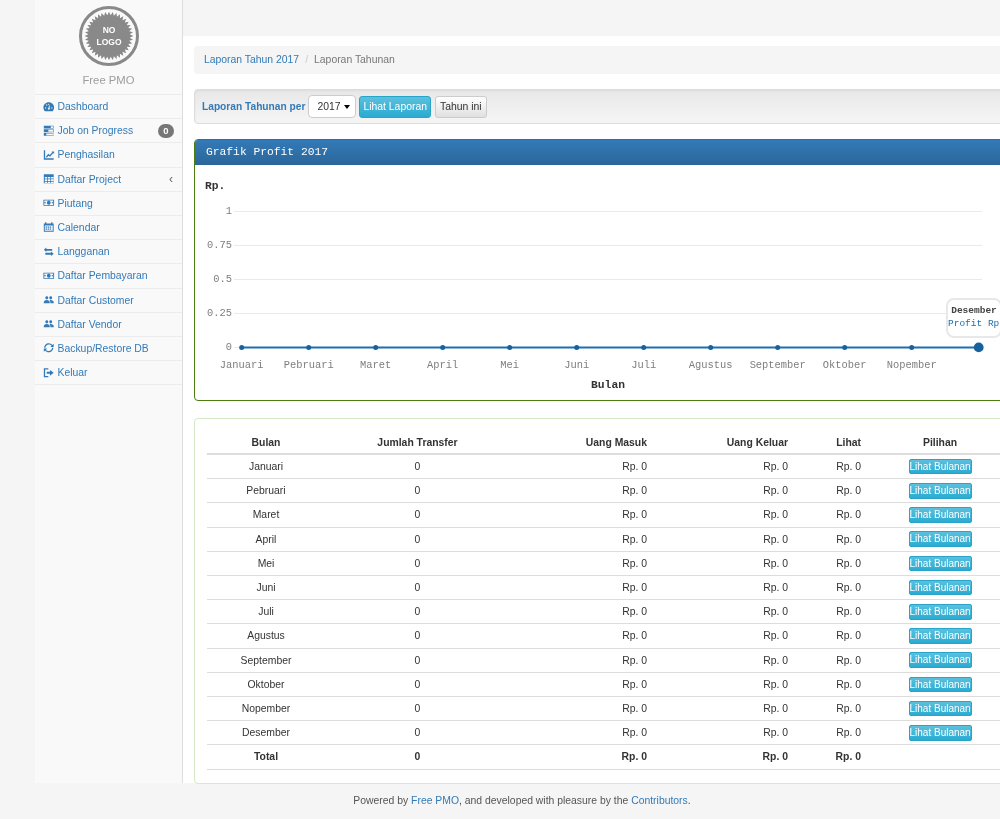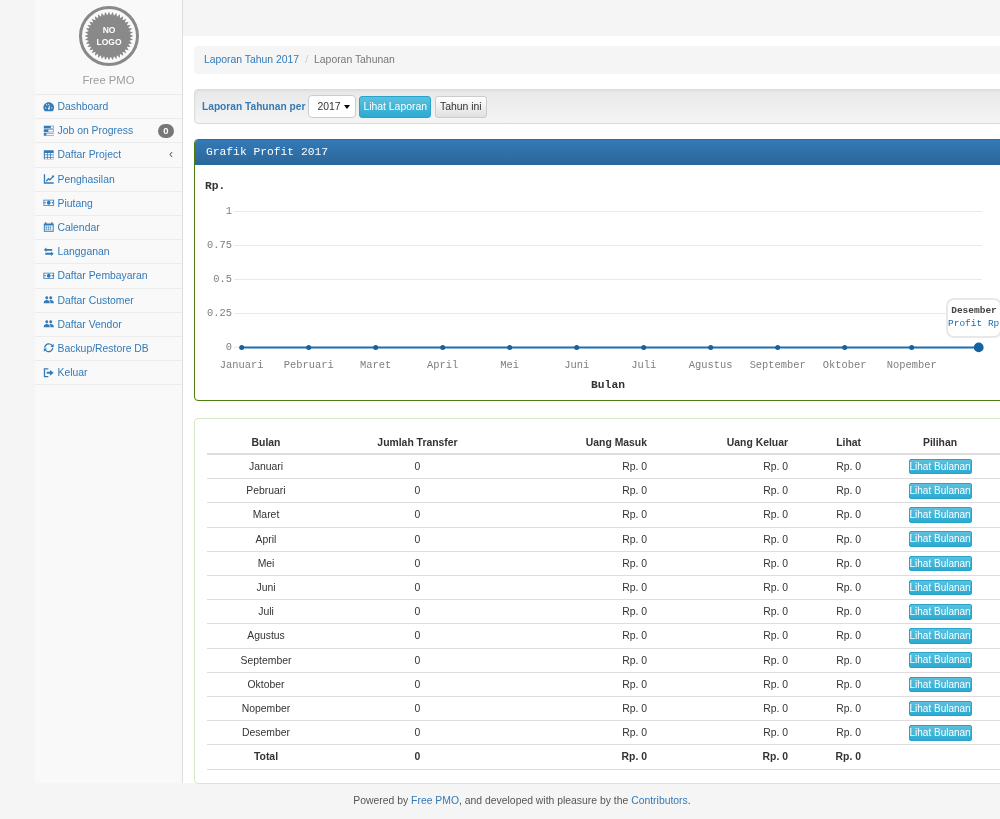--- a/index.html
+++ b/index.html
@@ -85,27 +85,27 @@
               <path fill="#337ab7" fill-rule="evenodd" d="M7,1.5C3.4,1.5.5,4.4.5,8c0,1.7.7,3.3,1.8,4.5h9.4c1.1-1.2,1.8-2.8,1.8-4.5C13.5,4.4,10.6,1.5,7,1.5zM7,3.2c.4,0,.8.3.8.8S7.4,4.8,7,4.8,6.2,4.4,6.2,4,6.6,3.2,7,3.2zM3.2,9.2c-.4,0-.8-.3-.8-.8s.3-.8.8-.8.8.3.8.8S3.7,9.2,3.2,9.2zM4.5,5.6c-.4,0-.8-.3-.8-.8s.3-.8.8-.8.8.3.8.8S4.9,5.6,4.5,5.6zM8.4,6.2L7.9,8.6c.3.2.5.5.5.9,0,.6-.5,1.1-1.1,1.1S5.9,10.1,5.9,9.5c0-.5.3-.9.8-1l.5-2.5c0-.3.3-.5.6-.4S8.4,5.9,8.4,6.2zM10.8,9.2c-.4,0-.8-.3-.8-.8s.3-.8.8-.8.8.3.8.8S11.2,9.2,10.8,9.2z"></path>
             </svg>Dashboard</a>
         </li>
       <li>
           <a><svg width="11.5" height="11.5" viewBox="0 0 14 14">
               <path fill="#337ab7" fill-rule="evenodd" d="M1,1h12v3.4H1zM9.5,1.6v2.2h2.8V1.6zM1,5.3h12v3.4H1zM6.5,5.9v2.2h5.8V5.9zM1,9.6h12V13H1zM4,10.2v2.2h8.8v-2.2z"></path>
             </svg>Job on Progress<span class="badge0">0</span></a>
         </li>
       <li>
           <a><svg width="11.5" height="11.5" viewBox="0 0 14 14">
+              <path fill="#337ab7" fill-rule="evenodd" d="M1,1.5h1.6v9.9H13V13H1zM3.5,9.3l3-3.4,1.9,1.4,3-3.5-1-.9h3.1v3.1l-1-1-3.9,4.5-1.9-1.4-2.1,2.4z"></path>
+            </svg>Penghasilan</a>
+        </li>
+      <li>
+          <a><svg width="11.5" height="11.5" viewBox="0 0 14 14">
               <path fill="#337ab7" fill-rule="evenodd" d="M1,1.5h12v11H1zM2.2,4.8h2.9v2H2.2zM6,4.8h2.9v2H6zM9.8,4.8h2.9v2H9.8zM2.2,7.7h2.9v2H2.2zM6,7.7h2.9v2H6zM9.8,7.7h2.9v2H9.8zM2.2,10.6h2.9v1.6H2.2zM6,10.6h2.9v1.6H6zM9.8,10.6h2.9v1.6H9.8z"></path>
             </svg>Daftar Project<span class="chev">‹</span></a>
-        </li>
-      <li>
-          <a><svg width="11.5" height="11.5" viewBox="0 0 14 14">
-              <path fill="#337ab7" fill-rule="evenodd" d="M1,1.5h1.6v9.9H13V13H1zM3.5,9.3l3-3.4,1.9,1.4,3-3.5-1-.9h3.1v3.1l-1-1-3.9,4.5-1.9-1.4-2.1,2.4z"></path>
-            </svg>Penghasilan</a>
         </li>
       <li>
           <a><svg width="11.5" height="11.5" viewBox="0 0 14 14">
               <path fill="#337ab7" fill-rule="evenodd" d="M.5,3.2h13v7.6H.5zM1.6,4.3v5.4h10.8V4.3zM7,4.7a2.3,2.3 0 1 0 .001,0zM2.6,6.2a.8,.8 0 1 0 .001,0zM11.4,6.2a.8,.8 0 1 0 .001,0z"></path>
             </svg>Piutang</a>
         </li>
       <li>
           <a><svg width="11.5" height="11.5" viewBox="0 0 14 14">
               <path fill="#337ab7" fill-rule="evenodd" d="M2.5,1.5h1.6V3h5.8V1.5h1.6V3h1.5v10H1V3h1.5zM2.2,5.5v6.3h9.6V5.5zM3.2,6.6h1.7v1.5H3.2zM5.7,6.6h1.7v1.5H5.7zM8.2,6.6h1.7v1.5H8.2zM3.2,9h1.7v1.5H3.2zM5.7,9h1.7v1.5H5.7zM8.2,9h1.7v1.5H8.2z"></path>
             </svg>Calendar</a>

